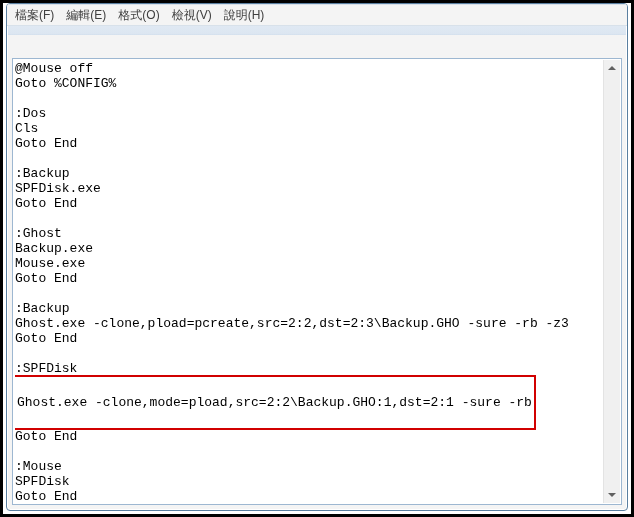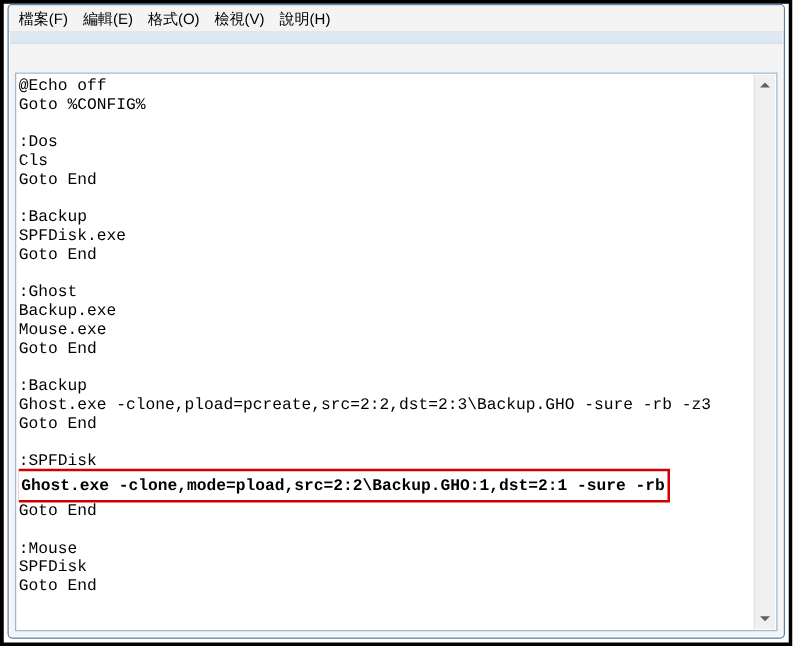--- a/index.html
+++ b/index.html
@@ -8,24 +8,24 @@
   .window{position:absolute;left:3px;top:0;right:3px;bottom:3px;border:1px solid #5a7fa0;border-radius:4px;background:#eaf1f8;background:linear-gradient(#f7fbff 0,#e6eef7 6px,#dce6f1 30px,#cfddec 31px,#f4f4f4 31px);box-shadow:inset 0 0 0 1px #fff;overflow:hidden;}
   .titlebar{height:30px;display:flex;align-items:center;padding:0 4px;position:relative;background:linear-gradient(#f7fbff,#dbe7f4);}
   .appicon{width:16px;height:16px;margin:0 4px 0 2px;background:linear-gradient(135deg,#fff 0 45%,#9bd0ff 45% 55%,#fff 55%);border:1px solid #6fa8d8;border-radius:2px;}
   .title{font-size:12px;color:#000;flex:1;white-space:nowrap;}
   .winbtns{display:flex;height:20px;margin-top:-6px;}
   .winbtn{width:28px;height:20px;border:1px solid #4e6f8d;border-top:none;margin-left:-1px;background:linear-gradient(#eaf3fb,#cadef0);display:flex;align-items:center;justify-content:center;}
   .winbtn:first-child{border-bottom-left-radius:3px;}
   .winbtn.close{width:46px;background:linear-gradient(#e78 0,#d9534f 45%,#c9302c 46%,#c9302c);border-color:#8b2e2a;border-bottom-right-radius:3px;}
   .winbtn svg{display:block;}
   .menubar{height:20px;background:#f4f4f4;border-top:1px solid #d8e1ea;border-bottom:1px solid #d8e1ea;display:flex;align-items:center;padding:0 2px;font-size:12px;}
-  .menuitem{padding:1px 6px;color:#000000;}
+  .menuitem{padding:1px 6px;color:#404040;}
   .content-wrap{position:absolute;left:5px;right:5px;top:54px;bottom:5px;border:1px solid #9db7d1;background:#fff;}
   .content{position:absolute;left:2px;top:2px;right:18px;bottom:2px;font-family:"MingLiU","細明體","PMingLiU","Courier New",monospace;font-size:13px;line-height:15px;color:#000;white-space:pre;overflow:hidden;padding:0;}
-  .hl{border:2px solid #d10000;display:inline-block;padding:4px 2px;margin:-1px 0 -1px -2px;line-height:15px;font-weight:bold;}
+  .hl{border:2px solid #d10000;display:inline-block;padding:18px 2px;margin:-1px 0 -1px -2px;line-height:15px;}
   .scrollbar{position:absolute;right:1px;top:1px;bottom:1px;width:16px;background:#f0f0f0;border-left:1px solid #e3e3e3;}
   .sbtn{width:16px;height:16px;background:#f0f0f0;display:flex;align-items:center;justify-content:center;}
   .sbtn.bot{position:absolute;bottom:0;}
   .tri{width:0;height:0;border-left:4px solid transparent;border-right:4px solid transparent;}
   .tri.up{border-bottom:4px solid #606060;}
   .tri.down{border-top:4px solid #606060;}
 </style>
 </head>
 <body>
 
@@ -36,21 +36,21 @@
 
   <div class="menubar">
     <span class="menuitem">檔案(F)</span>
     <span class="menuitem">編輯(E)</span>
     <span class="menuitem">格式(O)</span>
     <span class="menuitem">檢視(V)</span>
     <span class="menuitem">說明(H)</span>
   </div>
 
   <div class="content-wrap">
-    <div class="content"><span>@Echo off</span>
+    <div class="content"><span>@Mouse off</span>
 <span>Goto %CONFIG%</span>
 <span></span>
 <span>:Dos</span>
 <span>Cls</span>
 <span>Goto End</span>
 <span></span>
 <span>:Backup</span>
 <span>SPFDisk.exe</span>
 <span>Goto End</span>
 <span></span>

